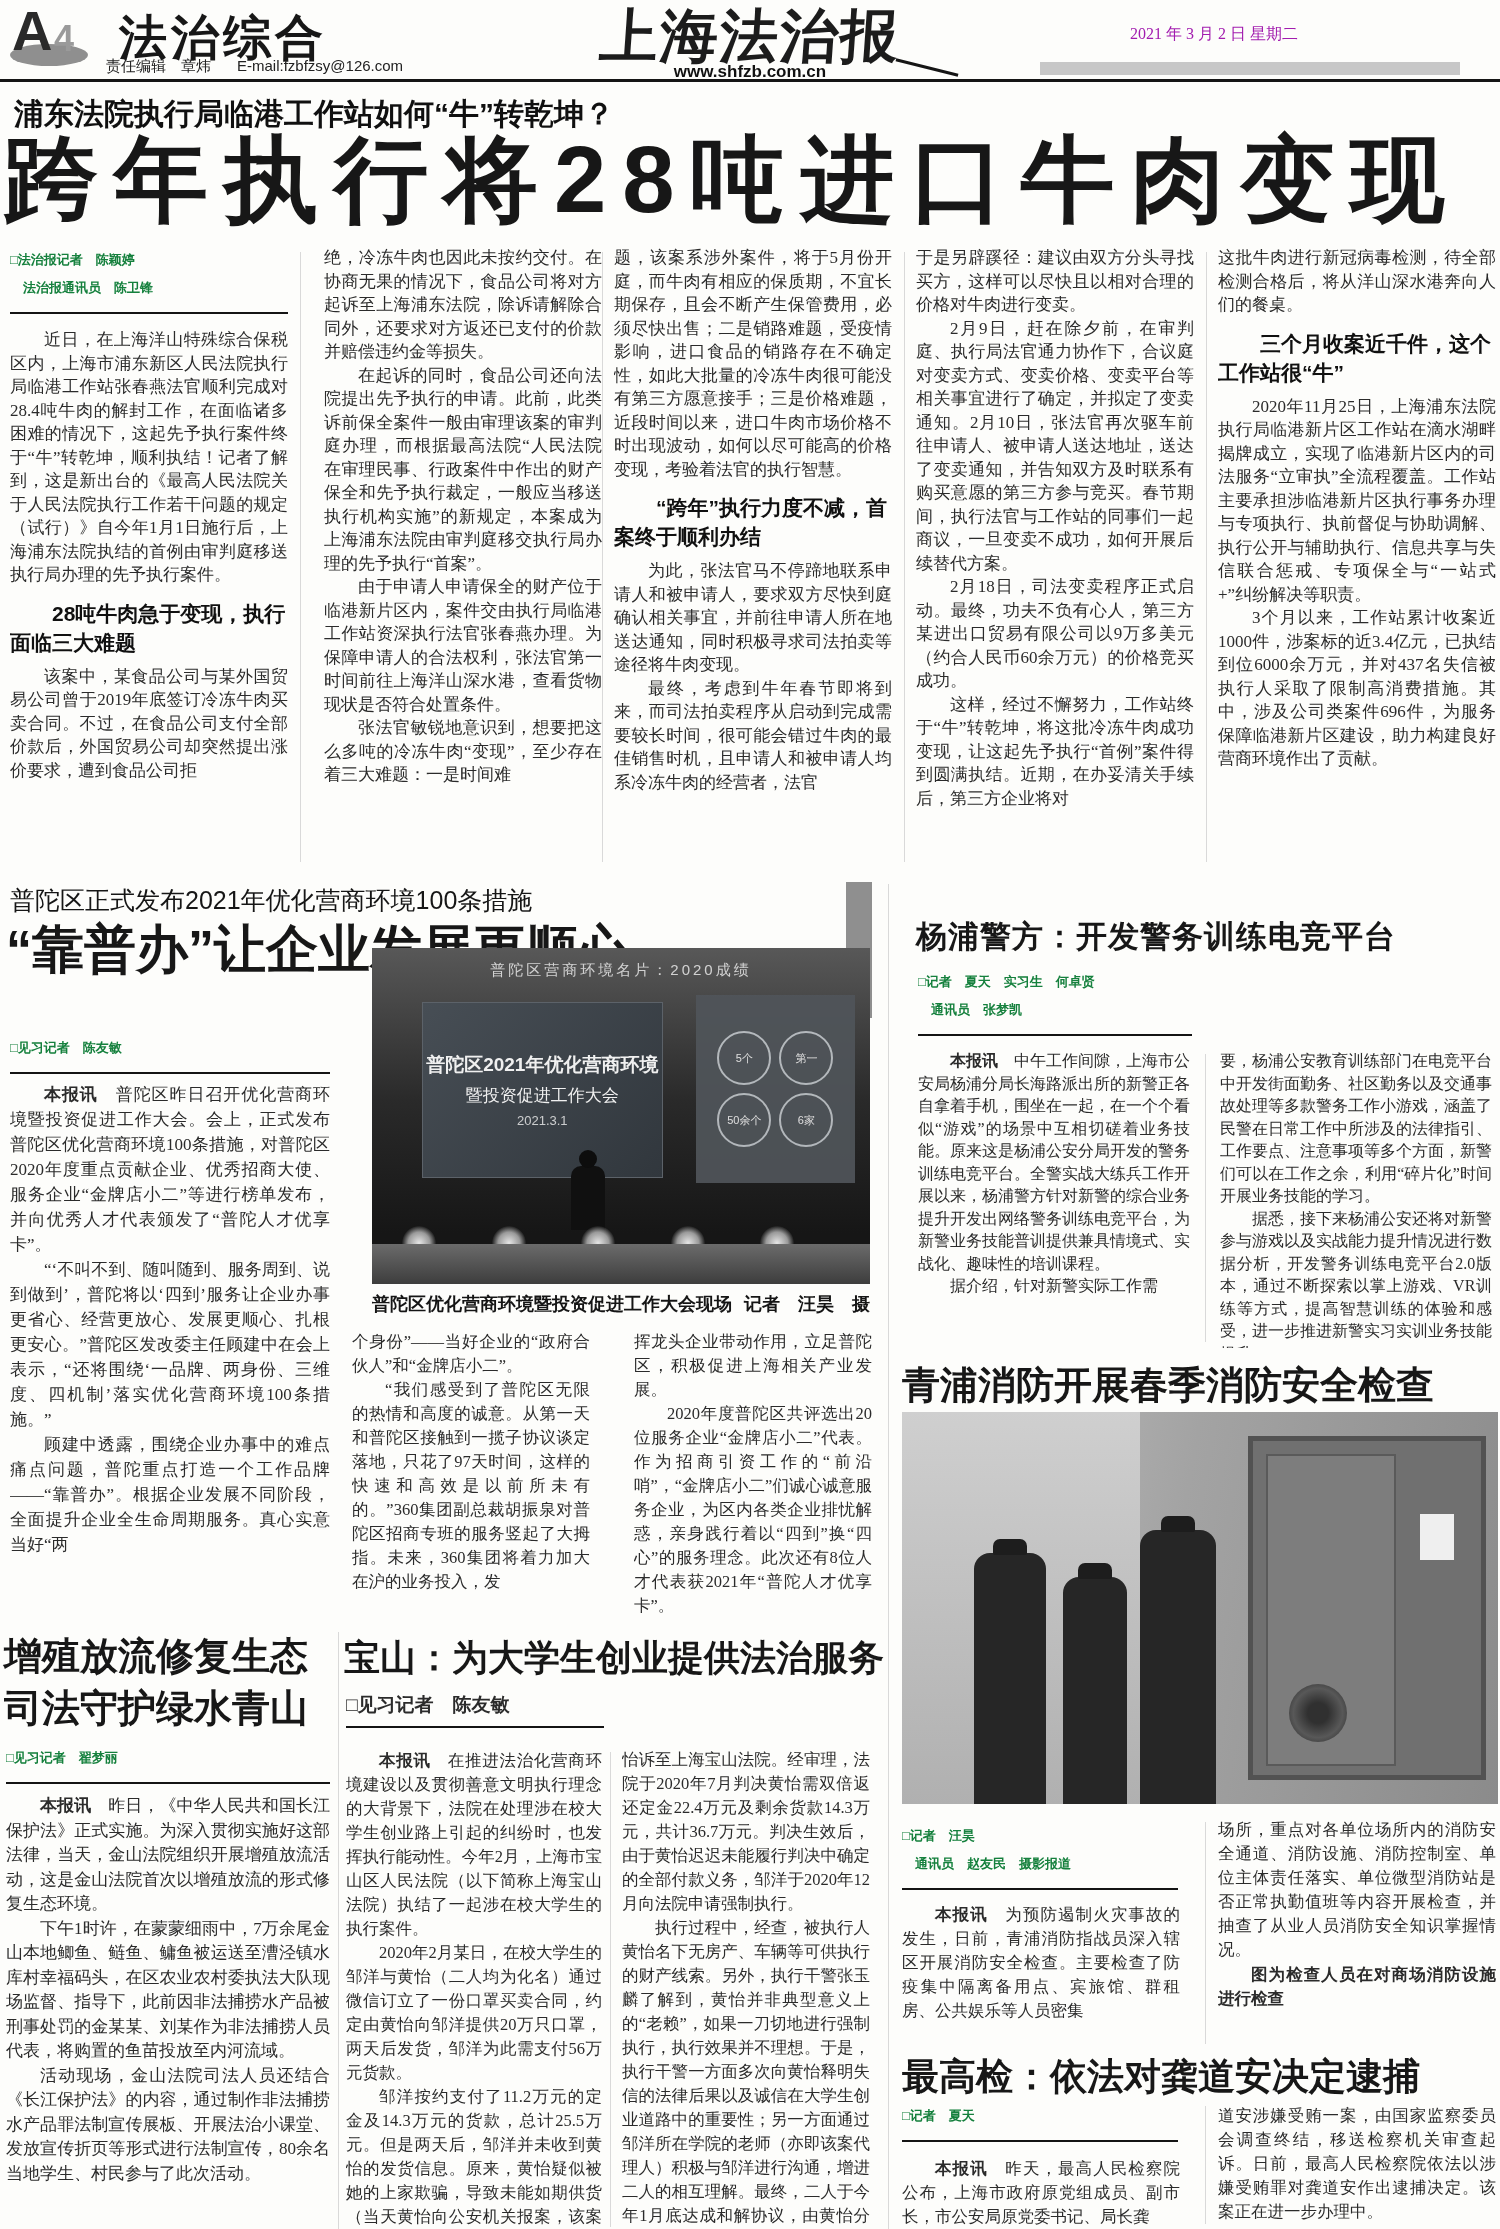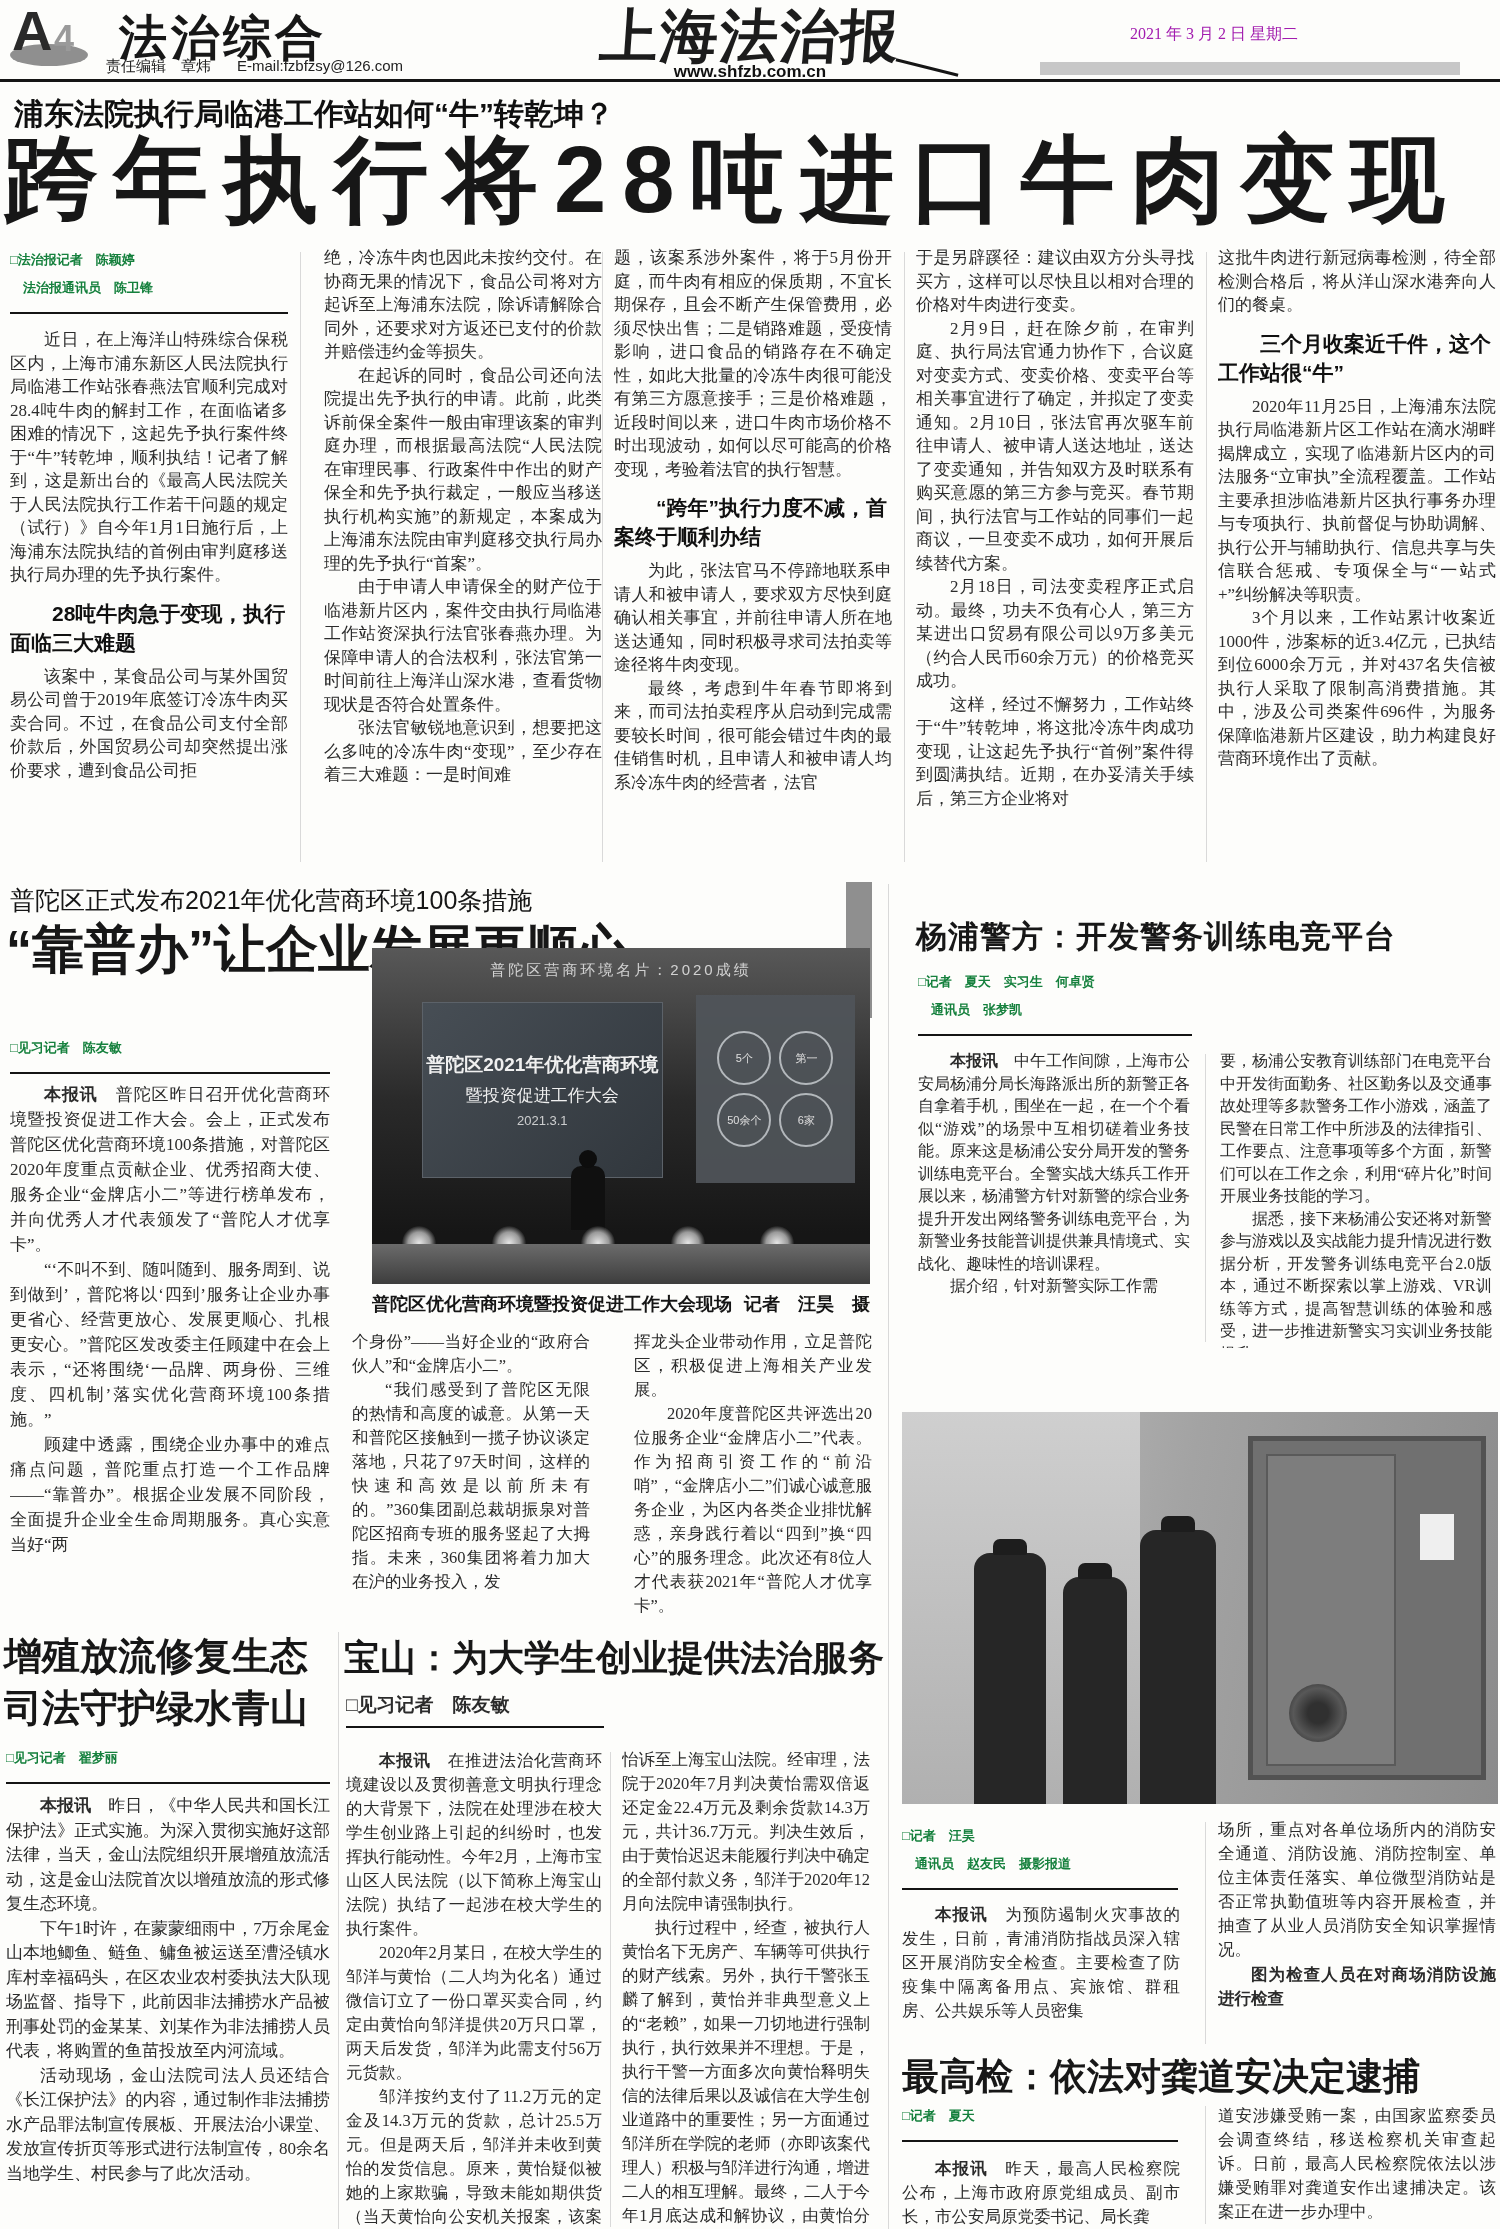--- a/index.html
+++ b/index.html
@@ -235,20 +235,21 @@
   <div class="vrule" style="left:1205px;top:1054px;height:288px;"></div>
   <div class="col yp-col" style="left:918px;">
       <p class="para"><b>本报讯</b>　中午工作间隙，上海市公安局杨浦分局长海路派出所的新警正各自拿着手机，围坐在一起，在一个个看似“游戏”的场景中互相切磋着业务技能。原来这是杨浦公安分局开发的警务训练电竞平台。全警实战大练兵工作开展以来，杨浦警方针对新警的综合业务提升开发出网络警务训练电竞平台，为新警业务技能普训提供兼具情境式、实战化、趣味性的培训课程。</p>
       <p class="para">据介绍，针对新警实际工作需</p>
     </div>
   <div class="col yp-col" style="left:1220px;">
       <p class="para cont">要，杨浦公安教育训练部门在电竞平台中开发街面勤务、社区勤务以及交通事故处理等多款警务工作小游戏，涵盖了民警在日常工作中所涉及的法律指引、工作要点、注意事项等多个方面，新警们可以在工作之余，利用“碎片化”时间开展业务技能的学习。</p>
       <p class="para">据悉，接下来杨浦公安还将对新警参与游戏以及实战能力提升情况进行数据分析，开发警务训练电竞平台2.0版本，通过不断探索以掌上游戏、VR训练等方式，提高智慧训练的体验和感受，进一步推进新警实习实训业务技能提升。</p>
     </div>
 
+  <div class="abs qp-headline h-sans">青浦消防开展春季消防安全检查</div>
   <div class="photo qp-photo">
     <div class="qp-wall"></div>
     <div class="qp-cabinet">
       <div class="qp-door"></div>
       <div class="qp-paper"></div>
       <div class="qp-hose"></div>
     </div>
     <div class="qp-fig qp-f1">
         <div class="cap"></div>
       </div>

